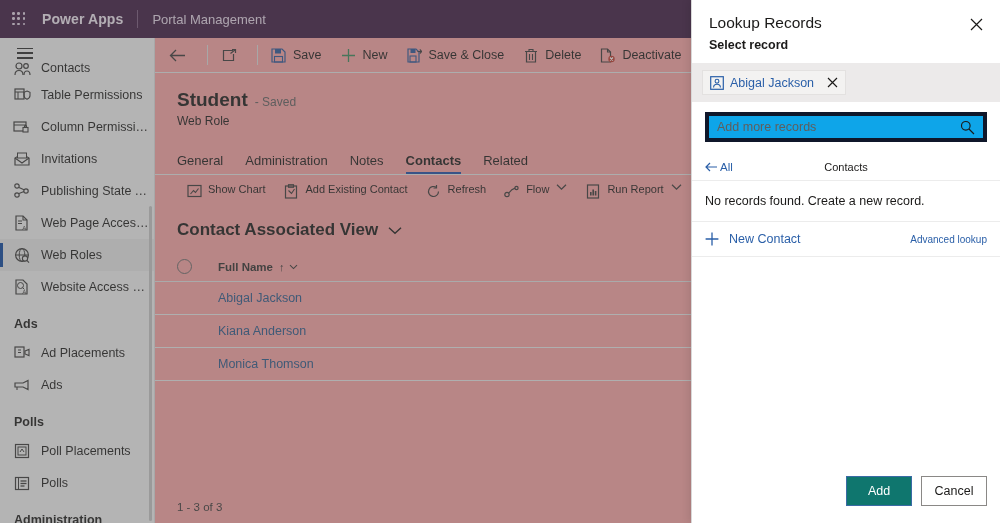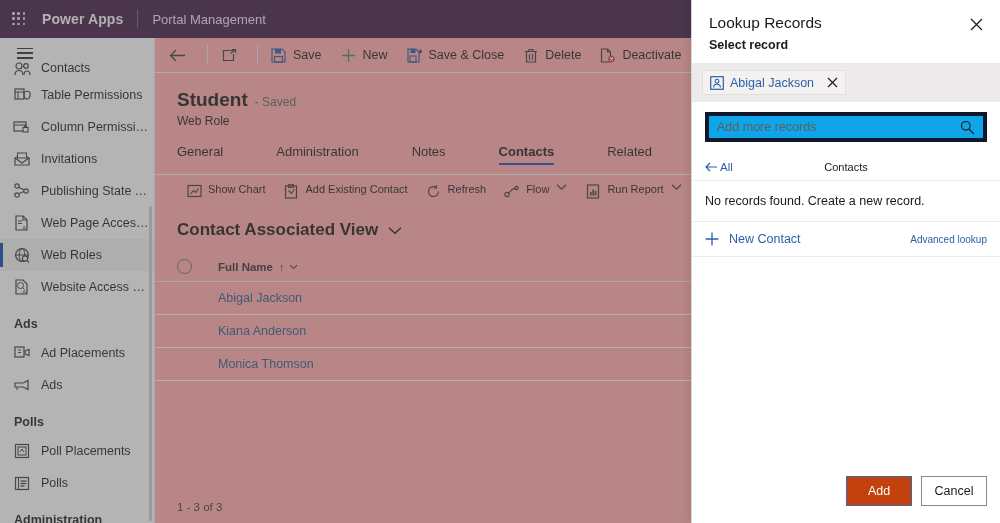--- a/index.html
+++ b/index.html
@@ -73,21 +73,21 @@
   }
   .cmd .cico { width: 17px; height: 17px; margin-right: 6px; display: flex; align-items: center; justify-content: center; }
   .cmd-sep { width: 1px; height: 20px; background: #e1e1e1; margin: 0 3px; }
 
   .reccard { padding: 16px 0 0 22px; }
   .rec-title-row { display: flex; align-items: baseline; }
   .rec-title { font-size: 19px; font-weight: 600; color: #1b1a19; }
   .rec-saved { font-size: 12px; color: #616161; margin-left: 7px; }
   .rec-sub { font-size: 12px; color: #1b1a19; margin-top: 3px; }
 
-  .tabs { display: flex; align-items: flex-start; margin-top: 16px; height: 30px; gap: 31px; }
+  .tabs { display: flex; align-items: flex-end; margin-top: 16px; height: 30px; }
   .tab {
     font-size: 13px; color: #1b1a19; margin-right: 22px; cursor: pointer;
     padding-bottom: 6px; position: relative;
   }
   .tab.active { font-weight: 600; }
   .tab.active::after {
     content: ""; position: absolute; left: 0; right: 0; bottom: 0; height: 2.5px; background: #1f4fa8;
   }
   .tabs-rule { height: 1px; background: #e8e8e8; margin-left: 0; }
 
@@ -179,21 +179,21 @@
   .newrec { display: flex; color: #2a5fa8; font-size: 12.5px; cursor: pointer; }
   .newrec .plus { margin-right: 10px; display: inline-flex; }
   .advlookup { color: #2a5fa8; font-size: 10px; cursor: pointer; }
 
   .panel-foot { position: absolute; right: 13px; bottom: 17px; display: flex; }
   .btn {
     height: 30px; min-width: 66px; font-size: 12.5px; cursor: pointer;
     font-family: "Liberation Sans", sans-serif;
     display: flex; align-items: center; justify-content: center;
   }
-  .btn-primary { background: #c2410c; color: #ffffff; border: 1px solid #3a6ba5; margin-right: 9px; min-width: 66px; }
+  .btn-primary { background: #0f766e; color: #ffffff; border: 1px solid #3a6ba5; margin-right: 9px; min-width: 66px; }
   .btn-default { background: #ffffff; color: #1b1a19; border: 1px solid #8a8886; min-width: 66px; }
 
   svg { display: block; }
 </style>
 </head>
 <body>
 
 <div id="root">
 
   <div class="topbar">

